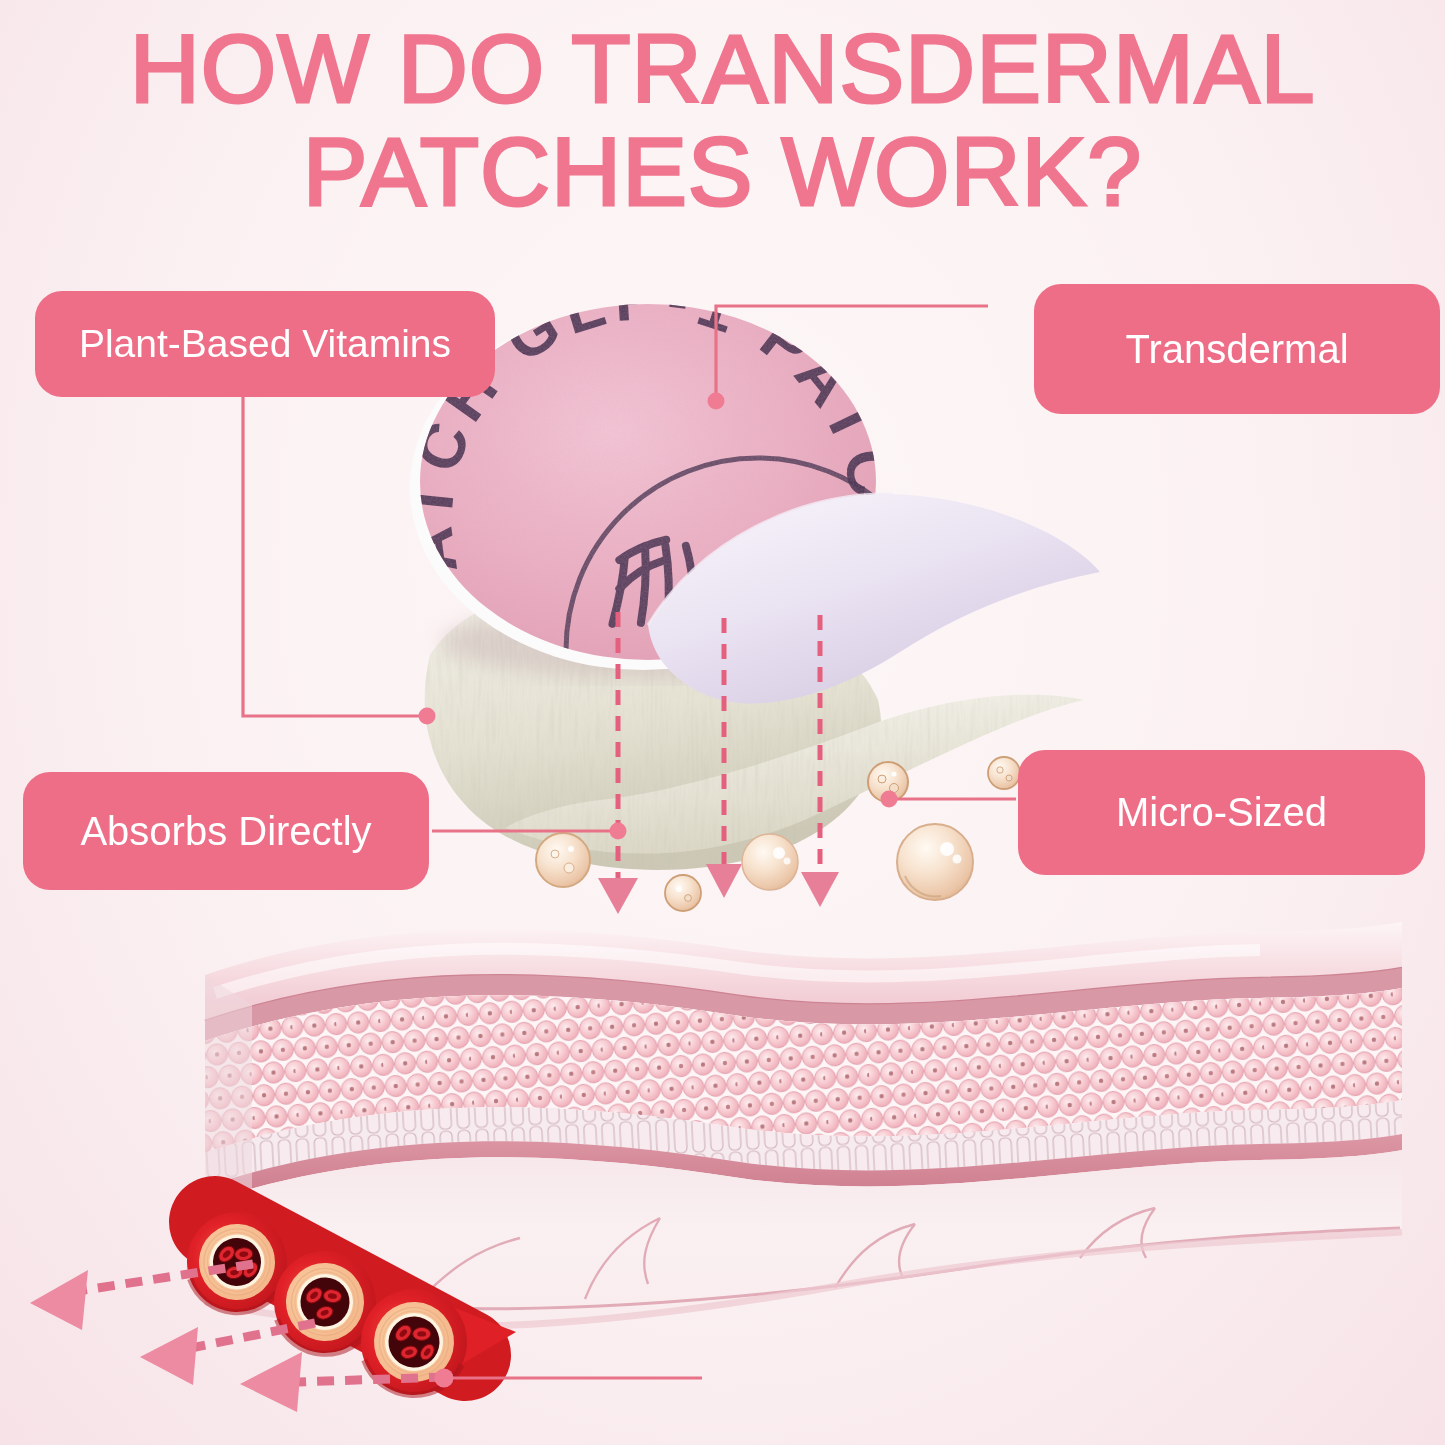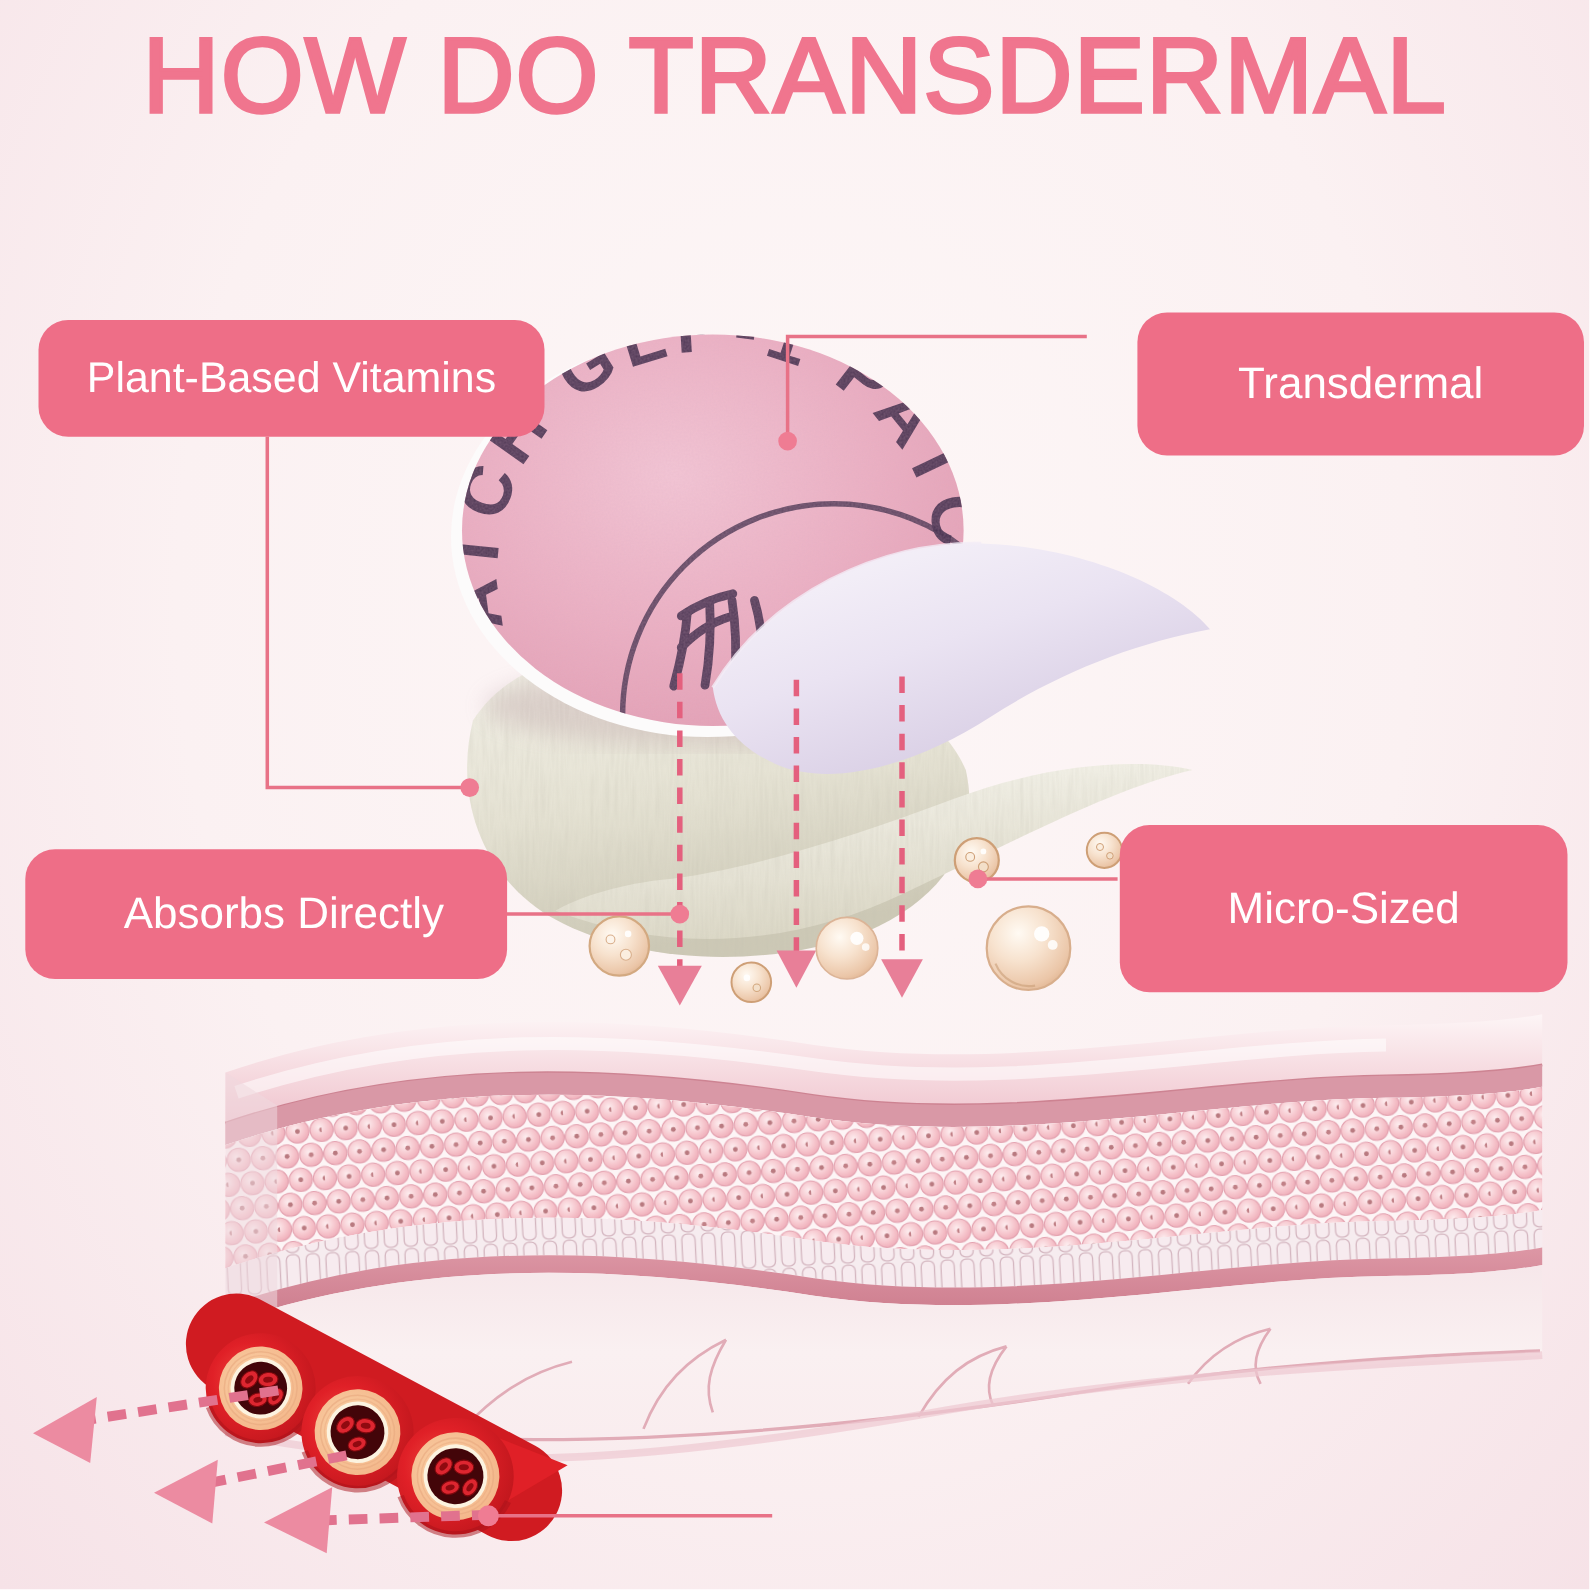--- a/index.html
+++ b/index.html
@@ -23,31 +23,32 @@
   .label{
     position:absolute;z-index:4;
     background:#EE6E87;color:#FFFFFF;
     border-radius:27px;
     display:flex;flex-direction:row;justify-content:center;align-items:center;
     text-align:center;font-size:40px;line-height:1.27;font-weight:400;
   }
   .label span{display:block;white-space:nowrap;}
   #lab-plant   {left:35px;  top:291px;  width:460px; height:106px; font-size:39px;}
   #lab-delivery{left:986px; top:284px;  width:406px; height:130px;margin-left:48px;}
-  #lab-absorbs {left:23px;  top:772px;  width:406px; height:118px;padding-left:32px;}
-  #lab-micro   {left:1018px;top:750px;  width:407px; height:152px;}
+  #lab-absorbs {left:23px;  top:772px;  width:406px; height:118px;}
+  #lab-micro   {left:1018px;top:750px;  width:407px; height:125px;}
   #lab-gradual {left:700px; top:1316px; width:656px; height:114px;}
 </style>
 </head>
 <body>
 
 <div class="canvas">
 
   <h1 class="title">
     <span>HOW DO TRANSDERMAL</span>
+    <span>PATCHES WORK?</span>
   </h1>
 
   <svg class="art" viewBox="0 0 1445 1445">
     <defs>
       <radialGradient id="discGrad" cx="42%" cy="36%" r="75%">
         <stop offset="0%" stop-color="#F3C6D5"></stop>
         <stop offset="55%" stop-color="#EBAFC2"></stop>
         <stop offset="100%" stop-color="#E19CB1"></stop>
       </radialGradient>
       <linearGradient id="curlGrad" x1="0" y1="0" x2="0.7" y2="1">

